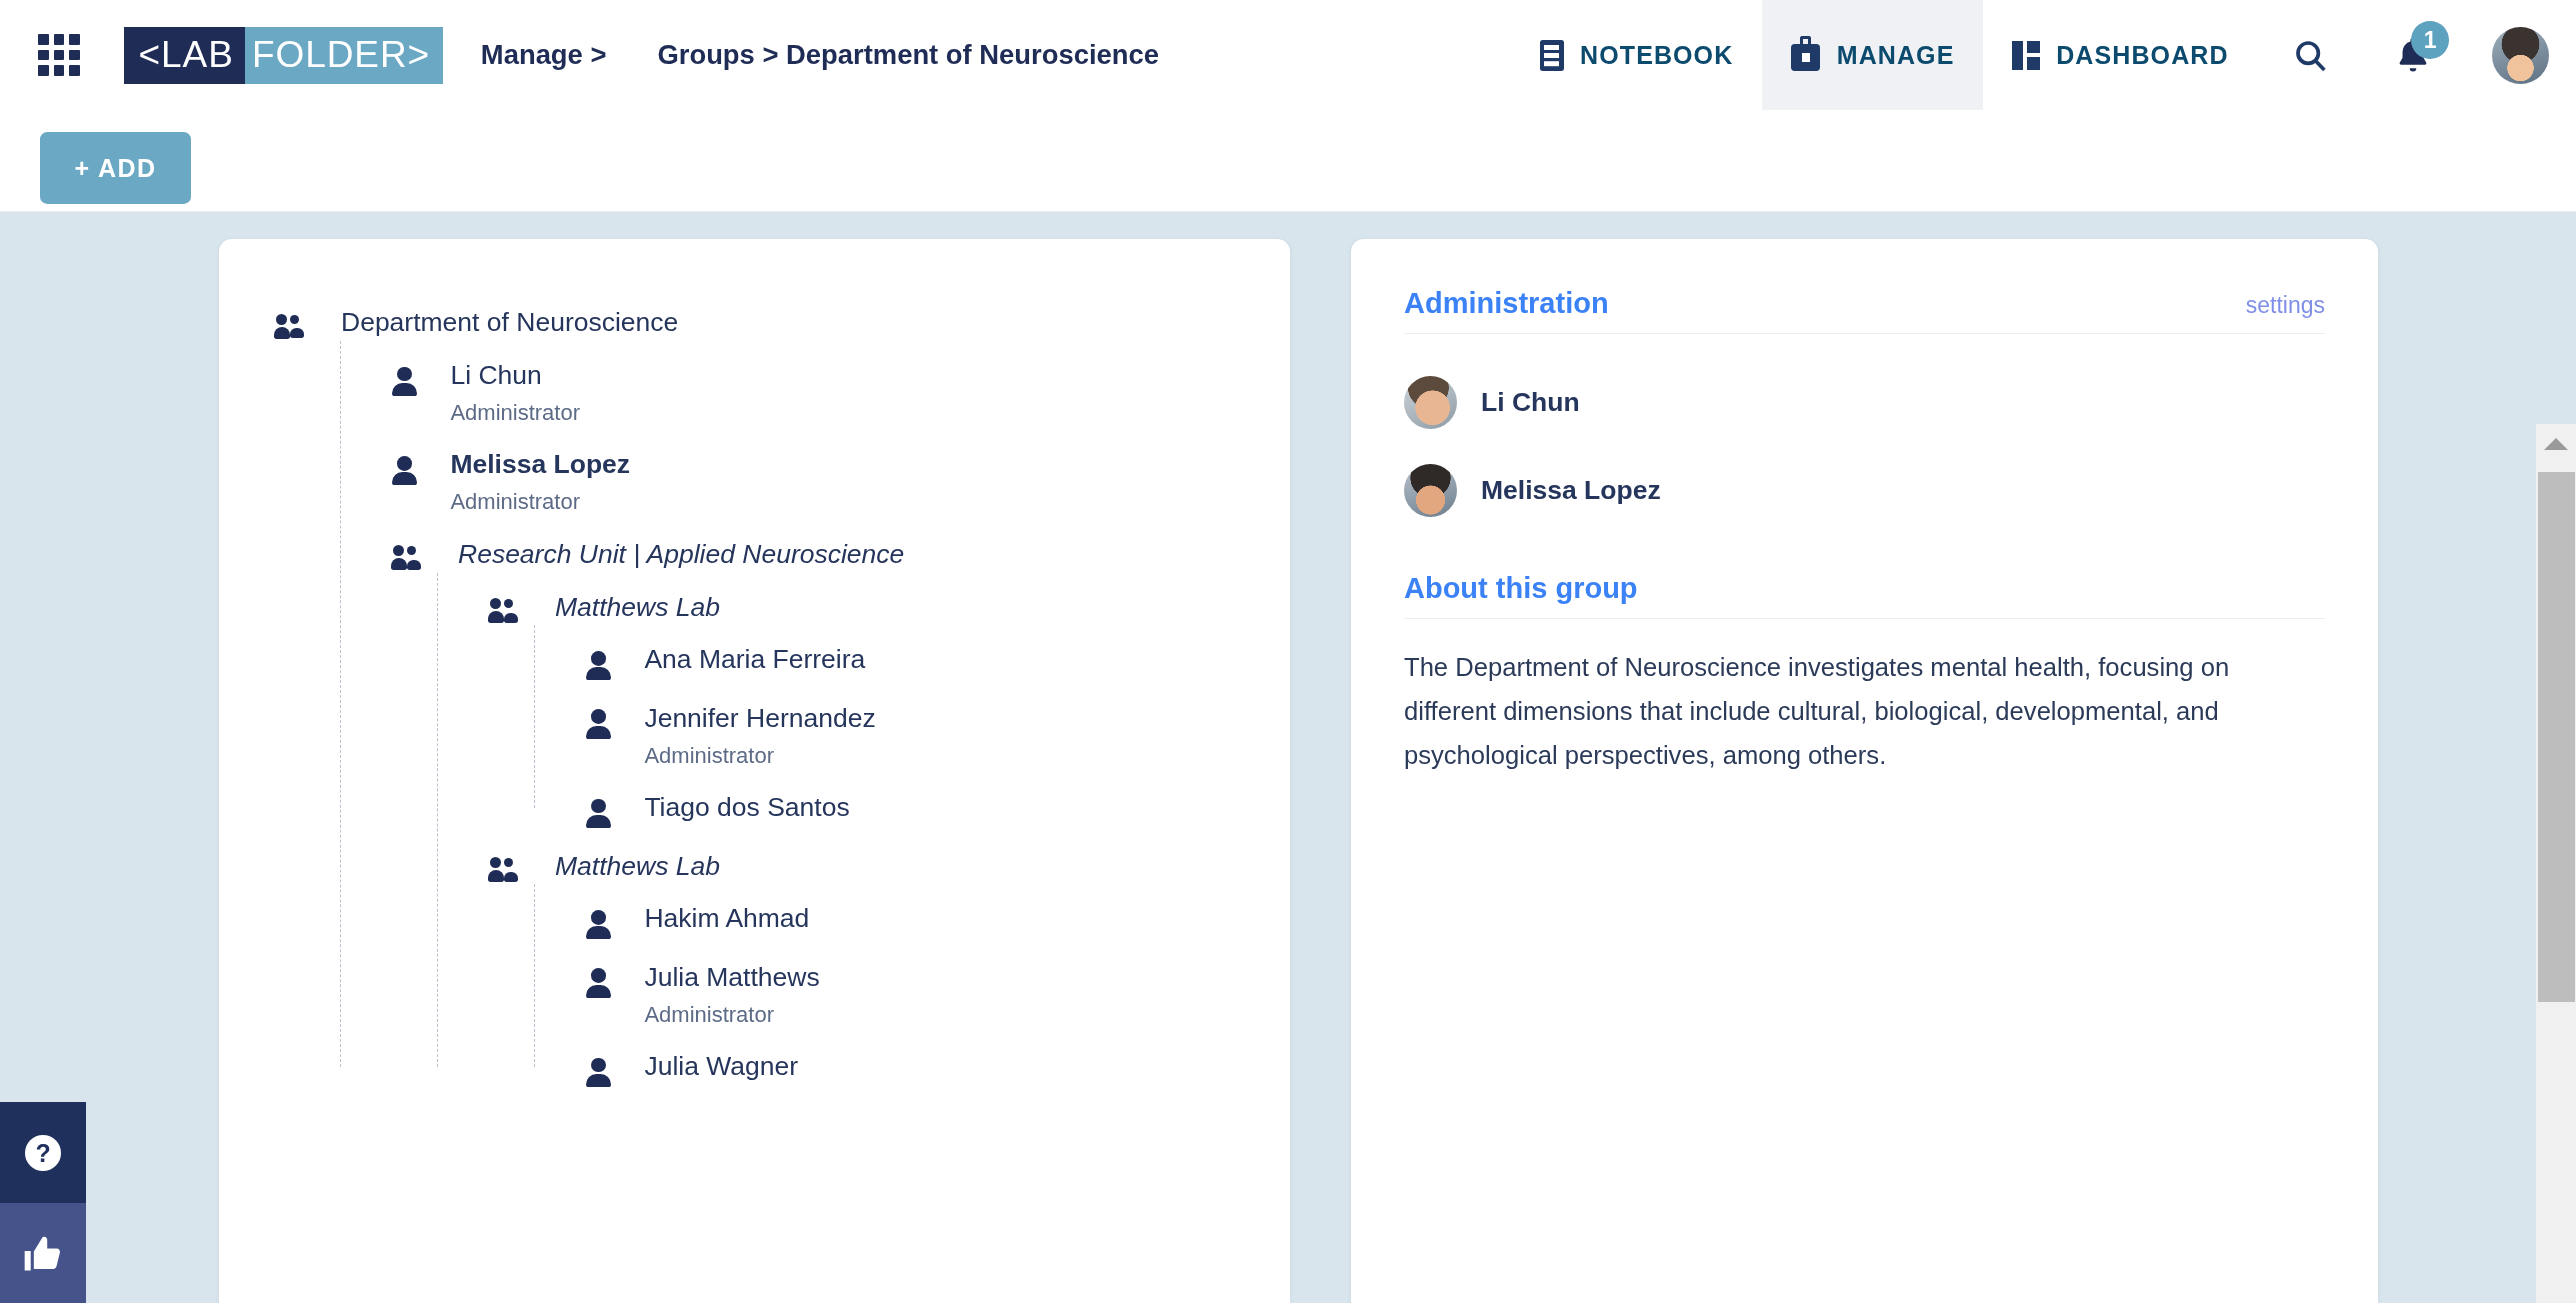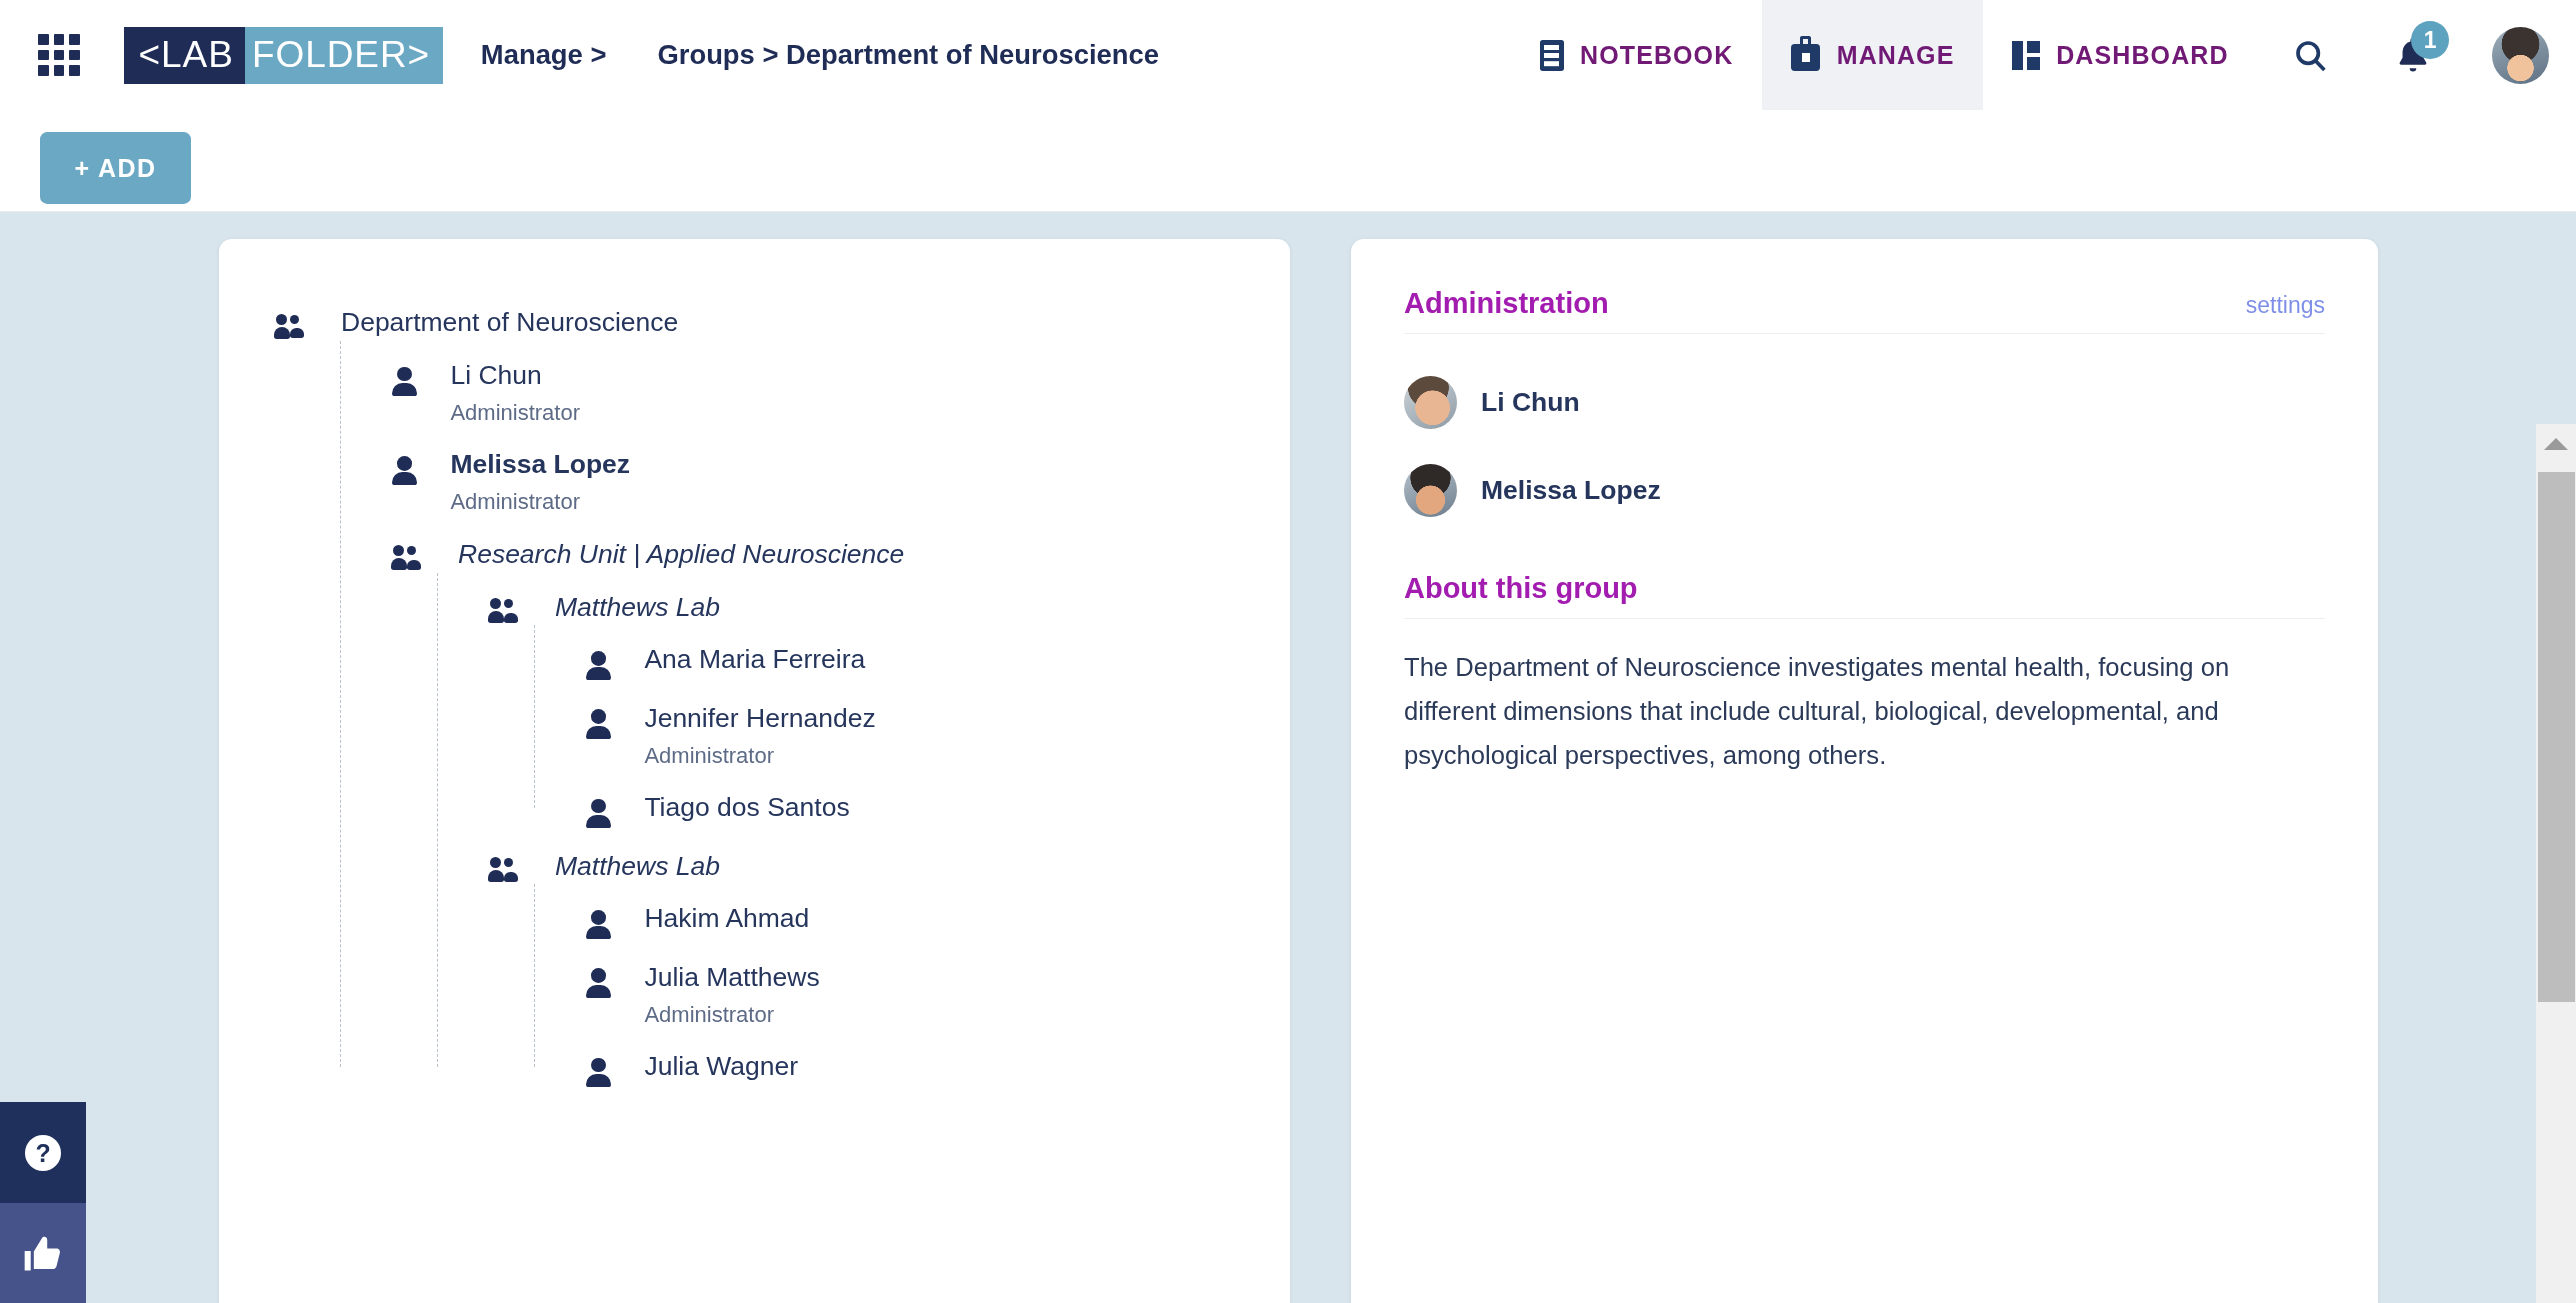--- a/index.html
+++ b/index.html
@@ -51,21 +51,21 @@
     font-size: 27.4px; font-weight: bold; color: #1f2c55;
     cursor: pointer; white-space: nowrap;
   }
   .crumb.second { margin-left: 51px; }
 
   .navzone { margin-left: auto; display: flex; align-items: center; height: 110px; }
   .navitem {
     display: flex; align-items: center; gap: 16.4px;
     height: 110px; padding: 8px 29px;
     font-size: 25px; font-weight: bold; letter-spacing: 1.1px;
-    color: #701a75; cursor: pointer;
+    color: #0c4a6e; cursor: pointer;
   }
   .navitem.active { background: #eff1f5; }
   .navitem .lbl { line-height: 1; }
 
   .ico-notebook { width: 24px; height: 31px; background:#1f3a66; border-radius:2.7px;
       position: relative; display:block;}
   .ico-notebook::before{content:"";position:absolute;left:4.6px;top:5.5px;width:14.6px;height:4.6px;background:#fff;}
   .ico-notebook::after{content:"";position:absolute;left:4.6px;top:13.7px;width:14.6px;height:4.6px;background:#fff;
       box-shadow: 0 8.2px 0 0 #fff;}
 
@@ -169,21 +169,21 @@
   .child-item{ padding-left:51px; padding-bottom:24px; }
   .child-item:last-child{ padding-bottom:0; }
 
   
   .info{ padding: 48px 53px 0 53px; }
   .sec-head{
     display:flex; align-items:baseline; justify-content:space-between;
     padding-bottom:12.8px;
     border-bottom:1.8px solid #eceff2;
   }
-  .sec-title{ font-size:29px; font-weight:bold; color:#a21caf; }
+  .sec-title{ font-size:29px; font-weight:bold; color:#3b82f6; }
   .sec-link{ font-size:23px; color:#7f8fe8; cursor:pointer; }
 
   .admin-list{ padding-top:24px; }
   .admin-row{ display:flex; align-items:center; gap:24px; height:88px; cursor:pointer; }
   .admin-av{ width:53px;height:53px;border-radius:50%; flex:none; overflow:hidden; }
   .av-li{
     background:
       radial-gradient(circle at 54% 60%, #e8b693 0 40%, transparent 41%),
       radial-gradient(circle at 46% 22%, #5c4a3c 0 40%, transparent 41%),
       linear-gradient(150deg,#cfd6db,#8d9aa4);

